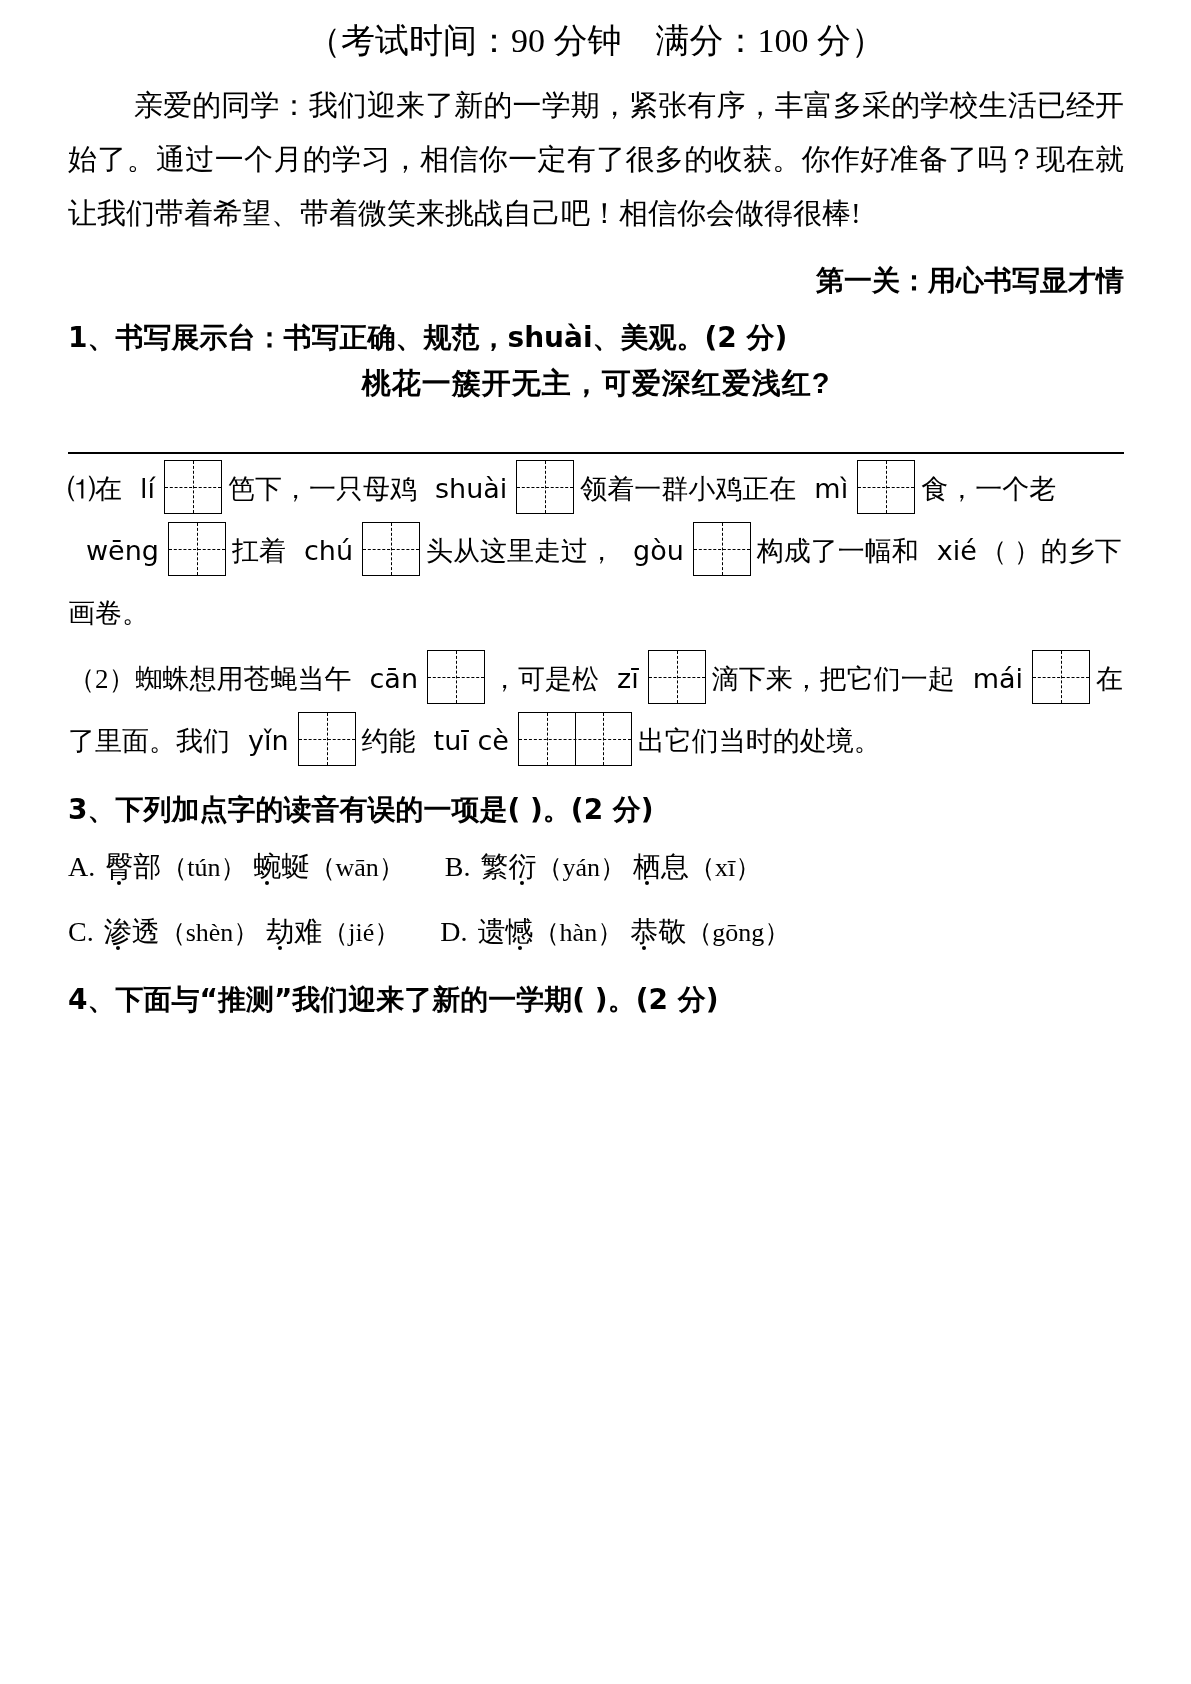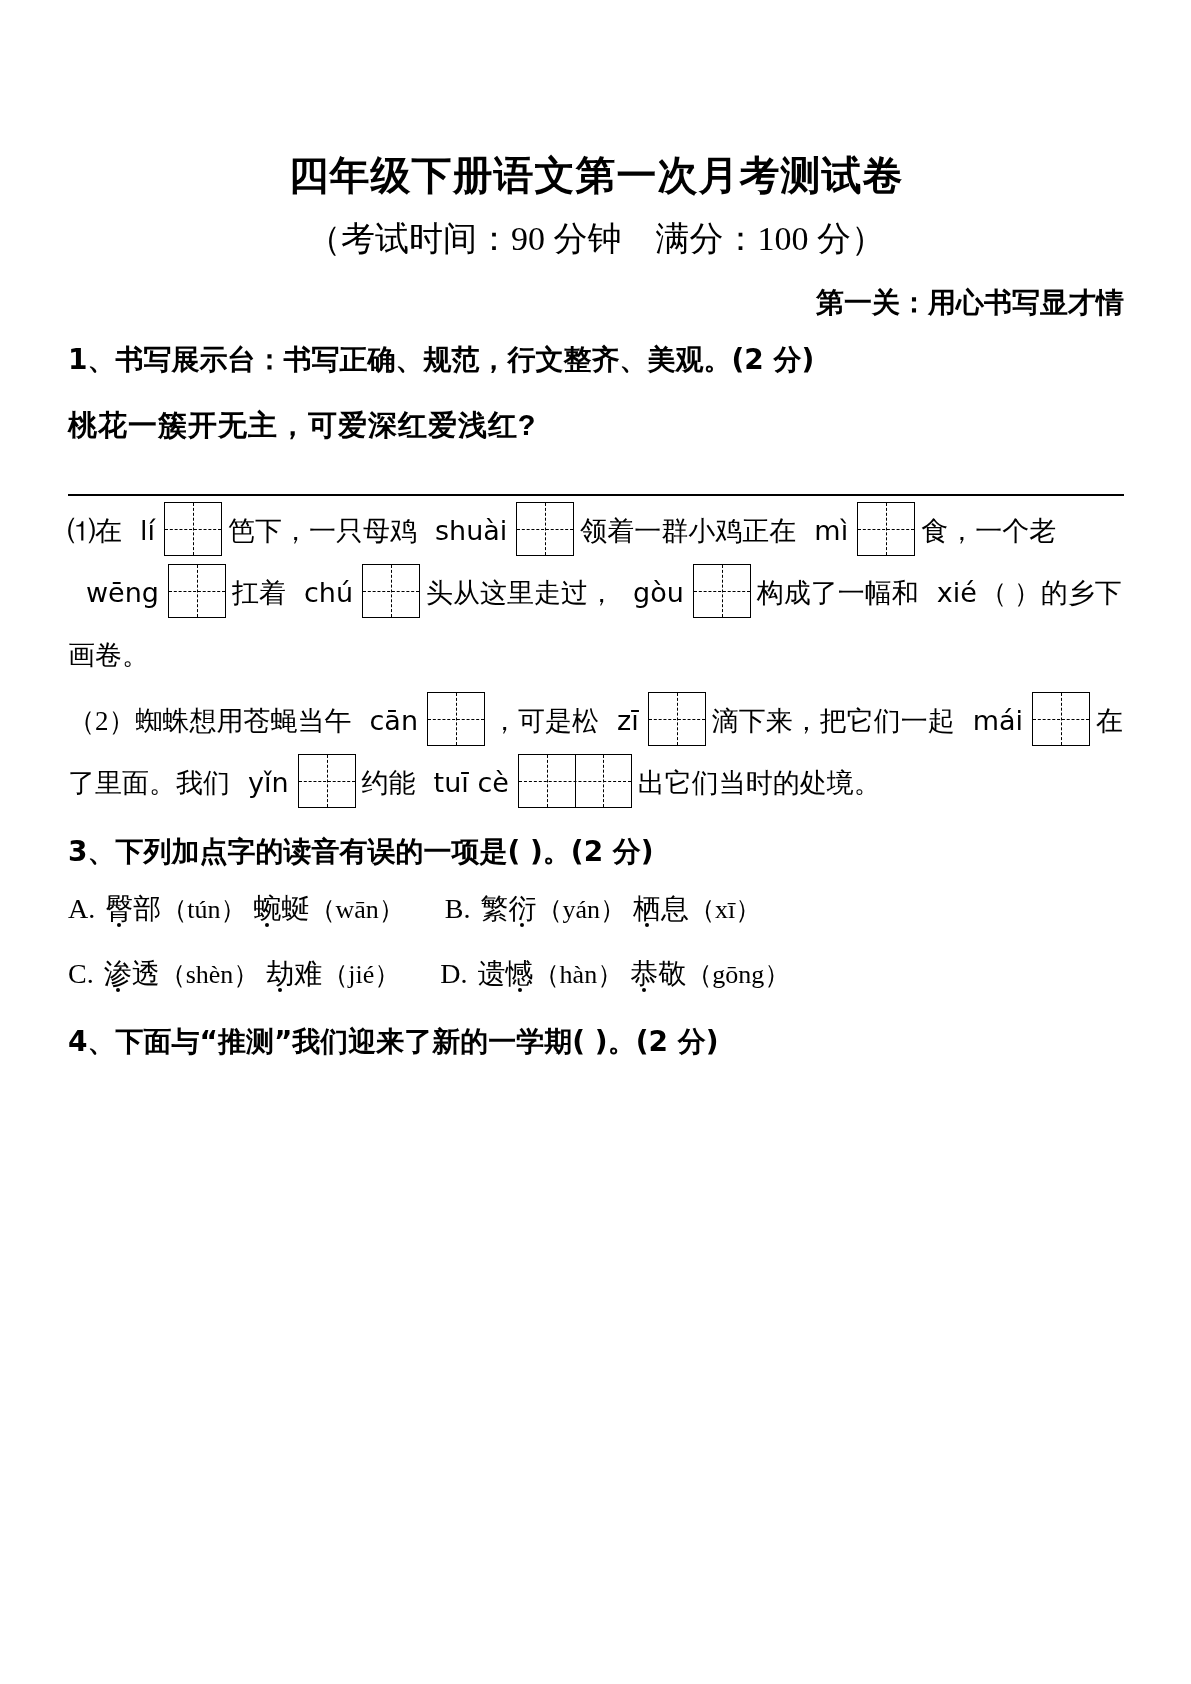--- a/index.html
+++ b/index.html
@@ -70,24 +70,25 @@
   .q-head {
     font-family: "DejaVu Sans", sans-serif;
     font-weight: 700;
     font-size: 28px;
     margin-top: 16px;
     line-height: 44px;
   }
   .q-head .pts { font-weight: 700; }
 
   .poem {
-    font-family: Liberation Mono, monospace;
+    text-align: center;
+    font-family: Liberation Sans, sans-serif;
     font-weight: 700;
     font-size: 29px;
-    margin-top: 24px;
+    margin-top: 4px;
     letter-spacing: 1px;
   }
 
   .write-area { height: 48px; }
 
   .rule {
     border: 0;
     border-top: 2px solid #000;
     margin: 0;
     width: 100%;
@@ -164,31 +165,31 @@
     font-family: Liberation Serif, serif;
     font-size: 26px;
   }
 </style>
 </head>
 <body>
 
 <div class="page">
   <div class="inner">
 
-    <div class="doc-title">四年级下册语文第一次月考测试卷</div>
 
     <div class="doc-subtitle">
       <span>（考试时间：90 分钟</span><span class="subtitle-gap"></span><span>满分：100 分）</span>
     </div>
 
+    <div class="intro">亲爱的同学：我们迎来了新的一学期，紧张有序，丰富多采的学校生活已经开始了。通过一个月的学习，相信你一定有了很多的收获。你作好准备了吗？现在就让我们带着希望、带着微笑来挑战自己吧！相信你会做得很棒!</div>
 
     <div class="guan-heading">第一关：用心书写显才情</div>
 
     <div class="q-head">
-      <span>1、</span><span>书写展示台：书写正确、规范，行文整齐、美观。</span><span class="pts">(2 分)</span>
+      <span>1、</span><span>书写展示台：书写正确、规范，shuài、美观。</span><span class="pts">(2 分)</span>
     </div>
 
     <div class="poem">桃花一簇开无主，可爱深红爱浅红?</div>
 
     <div class="write-area"></div>
 
     <hr class="rule">
 
 
 

